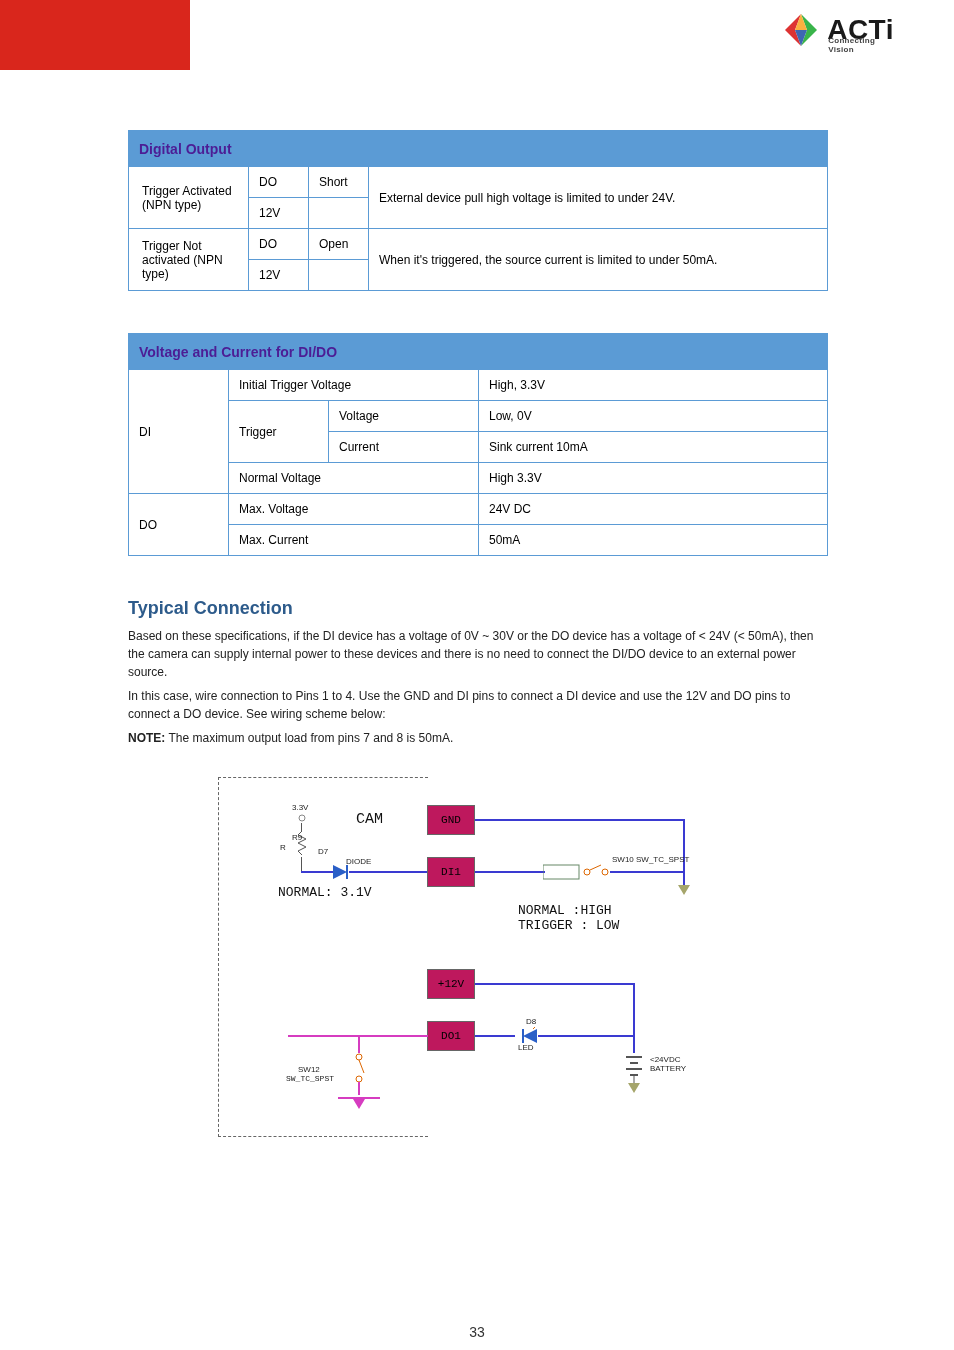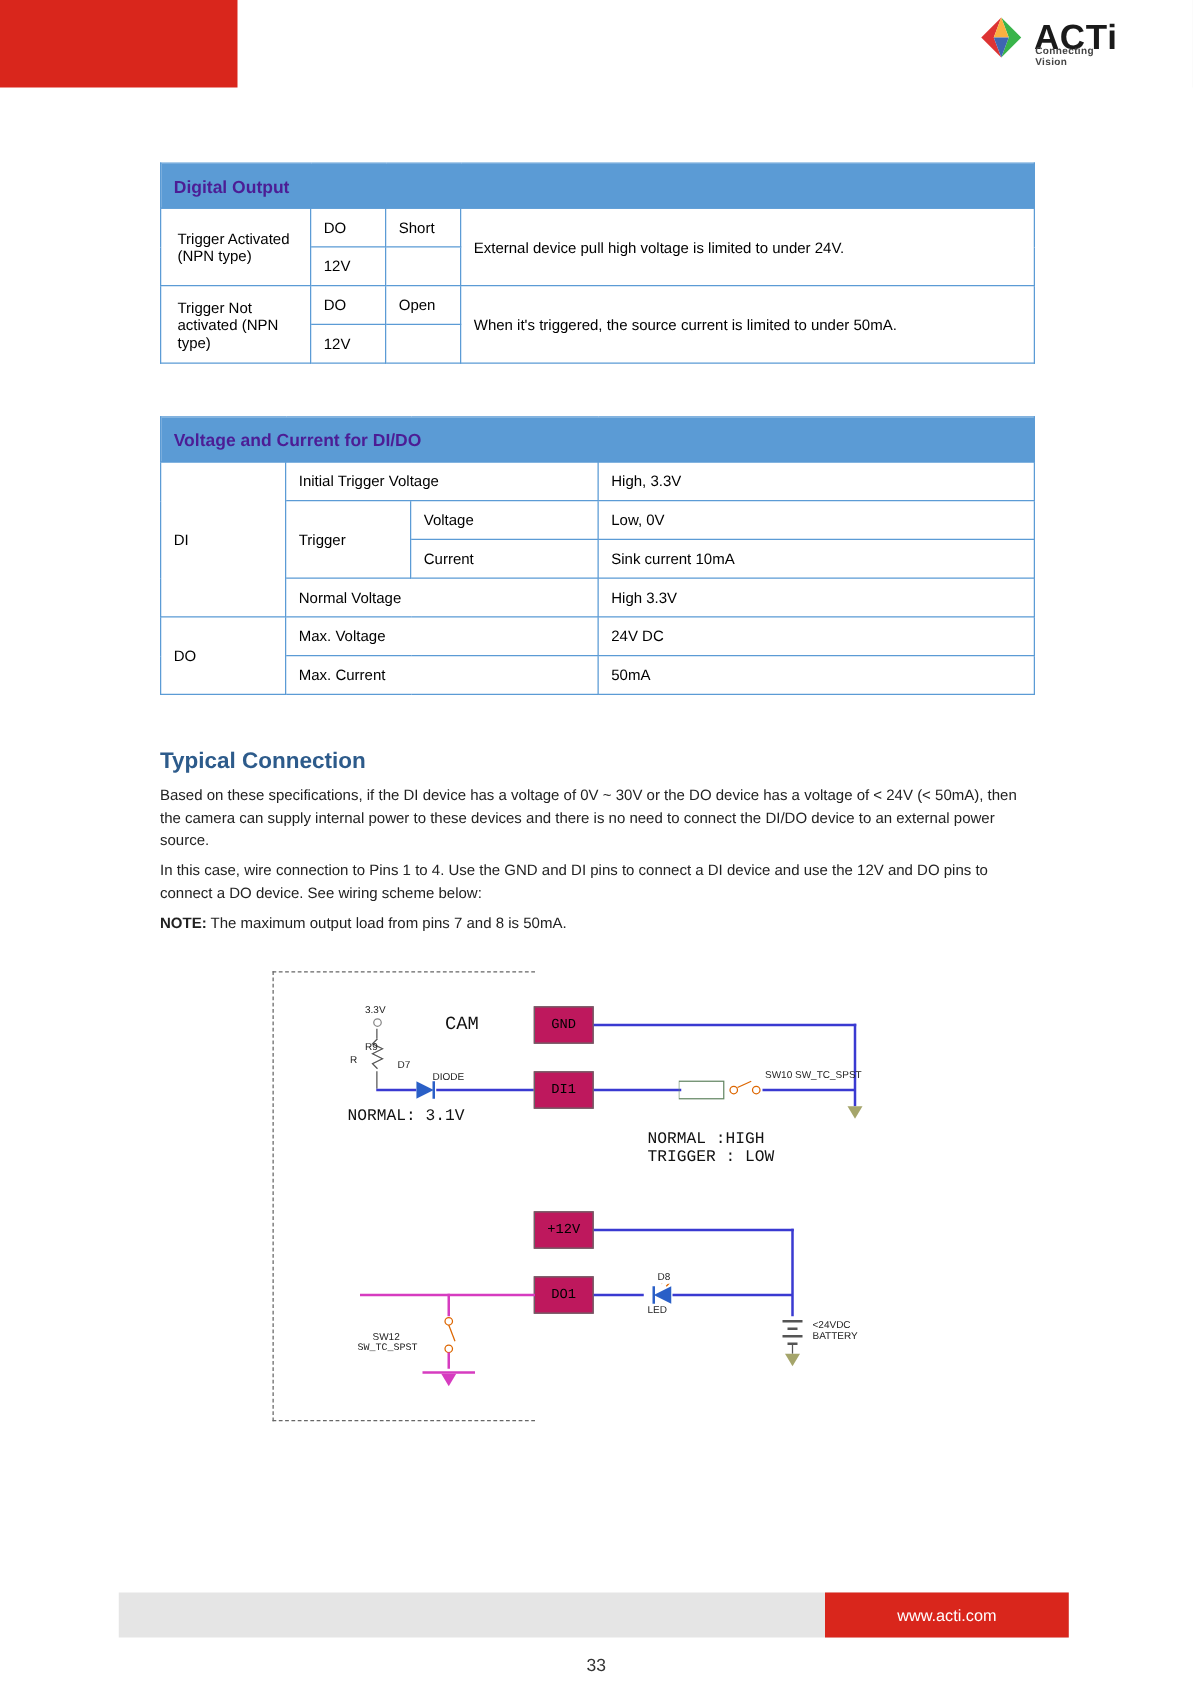--- a/index.html
+++ b/index.html
@@ -233,19 +233,14 @@
         <line x1="7" y1="29" x2="7" y2="42" stroke="#d63cc0" stroke-width="2"></line>
       </svg>
       <span class="label-tiny" style="left:80px;top:288px;">SW12</span>
       <span class="label-tiny" style="left:68px;top:297px;font-family:Liberation Mono, monospace;">SW_TC_SPST</span>
       <div class="wire-pink" style="left:120px;top:320px;width:42px;height:2px;"></div>
       <div class="gnd-tri" style="left:135px;top:322px;border-top-color:#d63cc0;"></div>
     </div>
 
   </div>
 
-  <div class="footer-bar">
-    <div class="footer-red">
-        <span>www.acti.com</span>
-      </div>
-  </div>
   <div class="footer-page">33</div>
 </div>
 
 </body></html>

